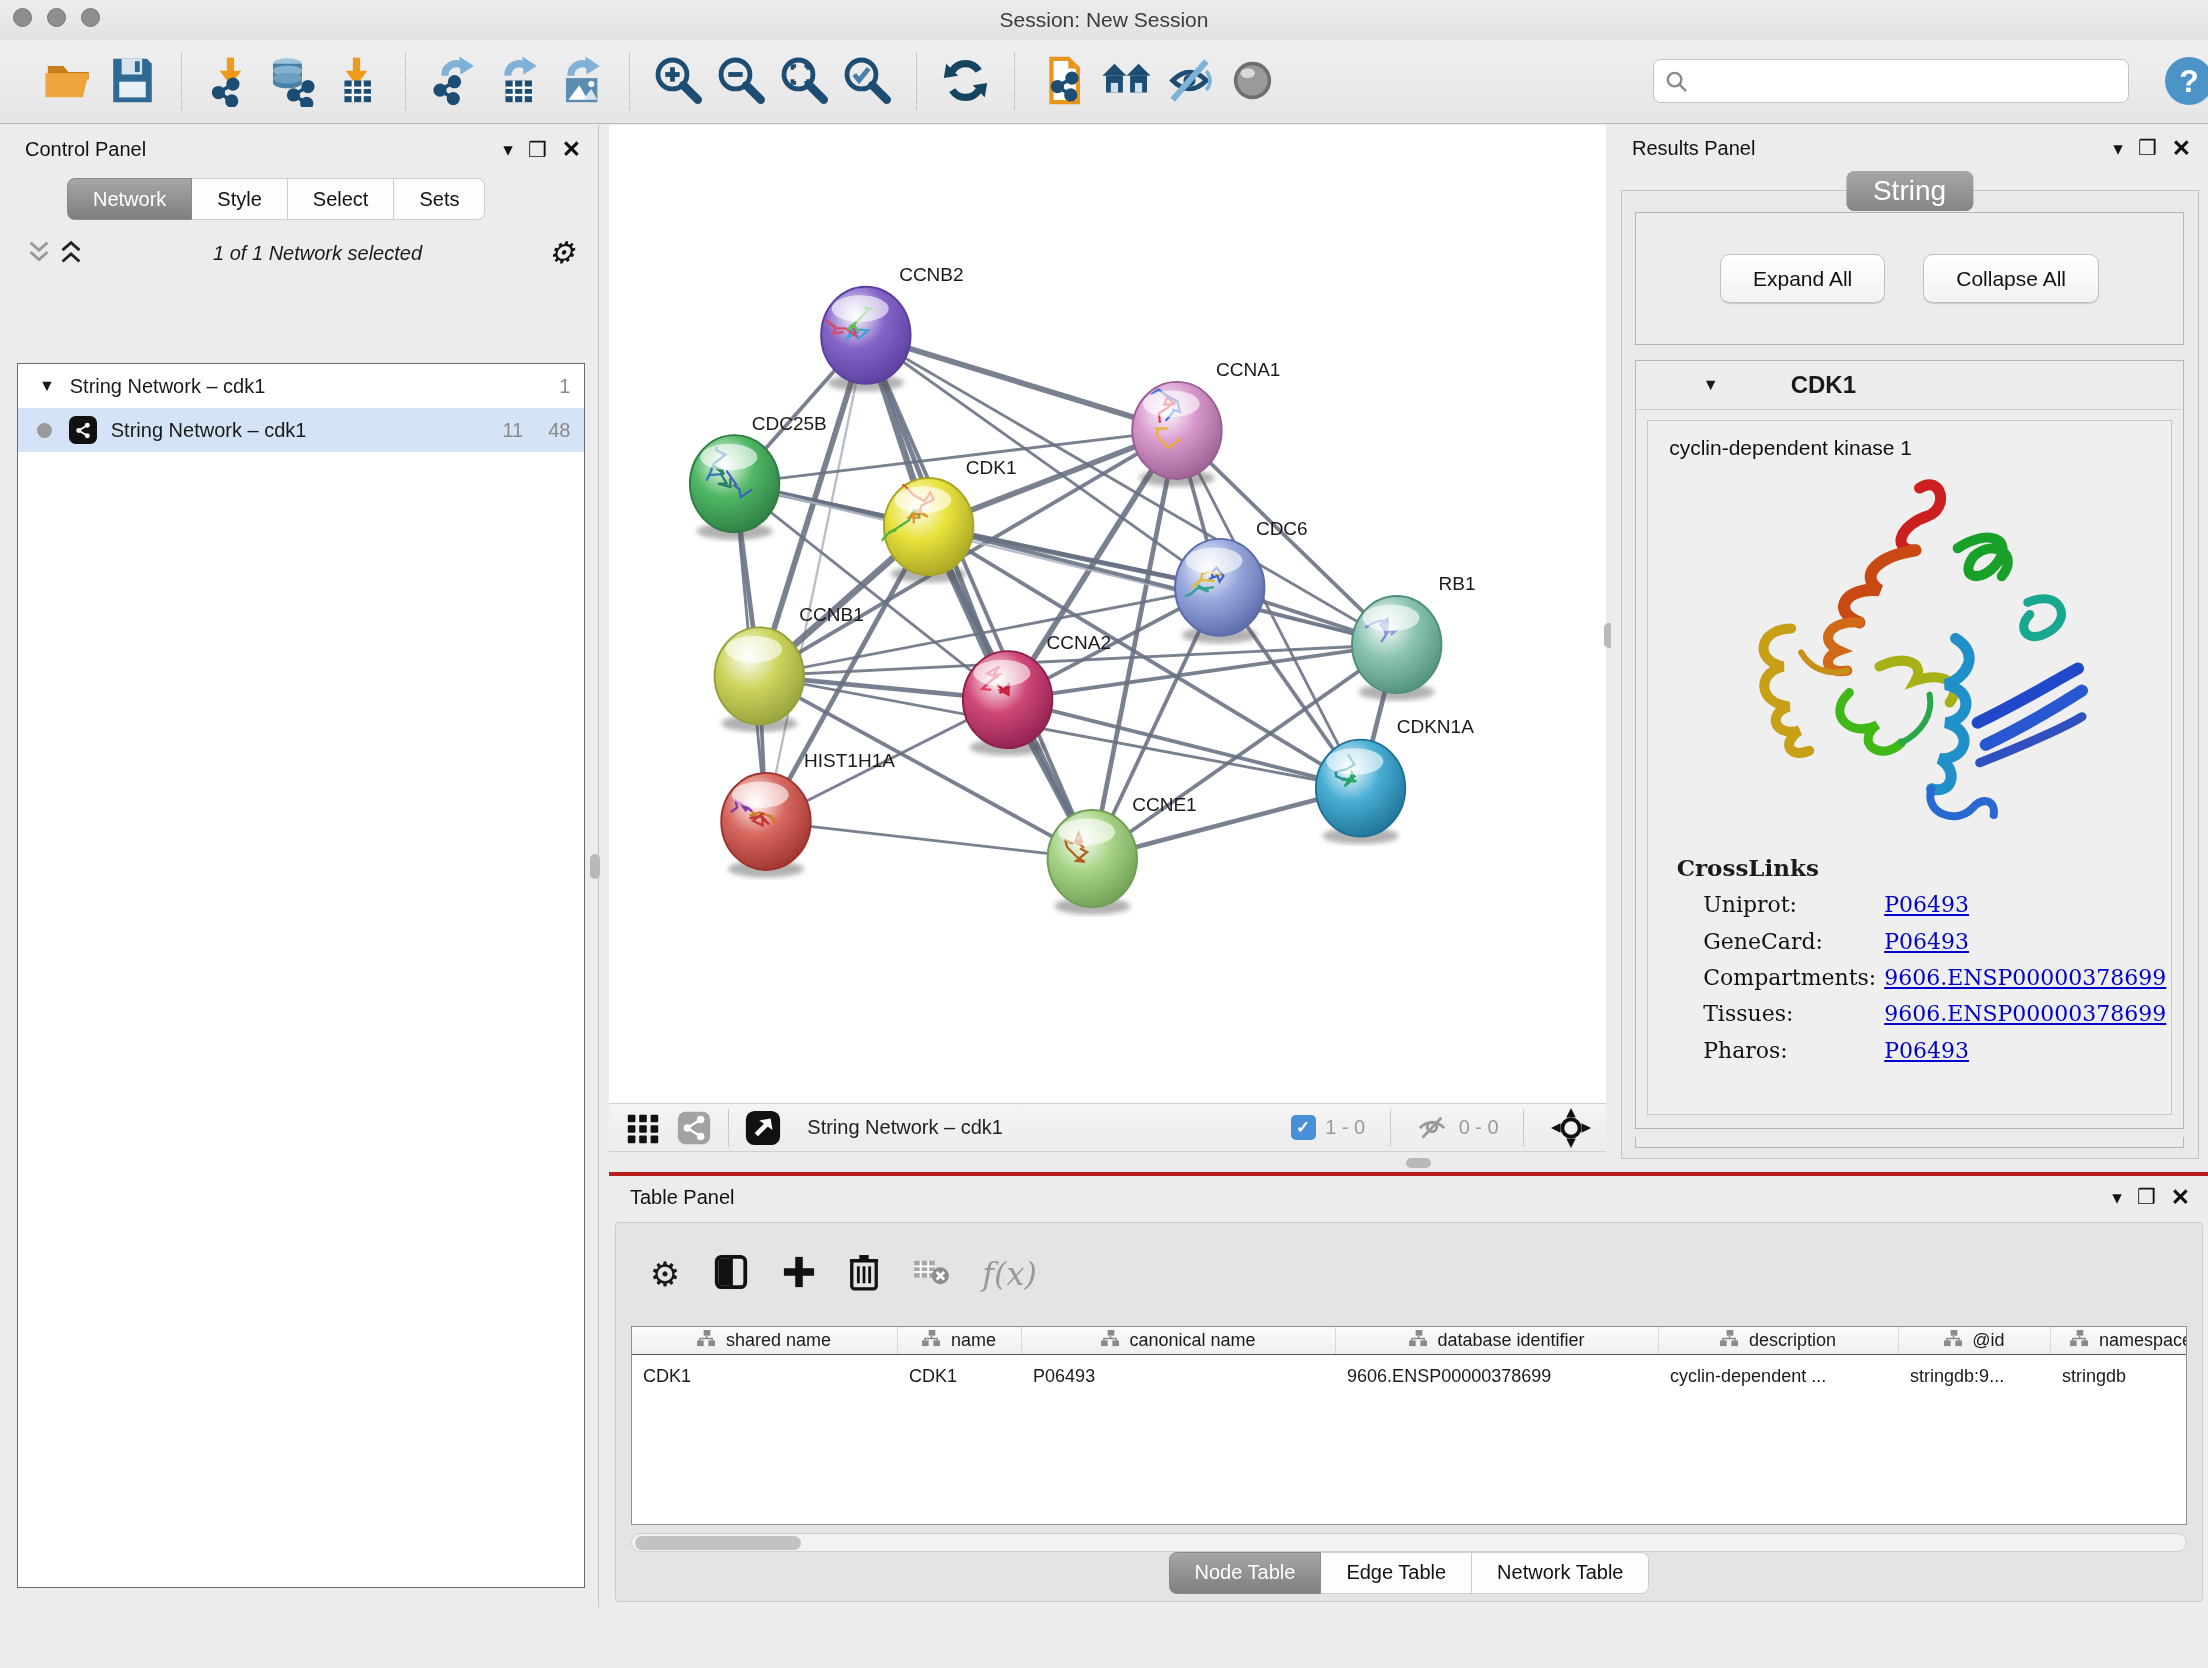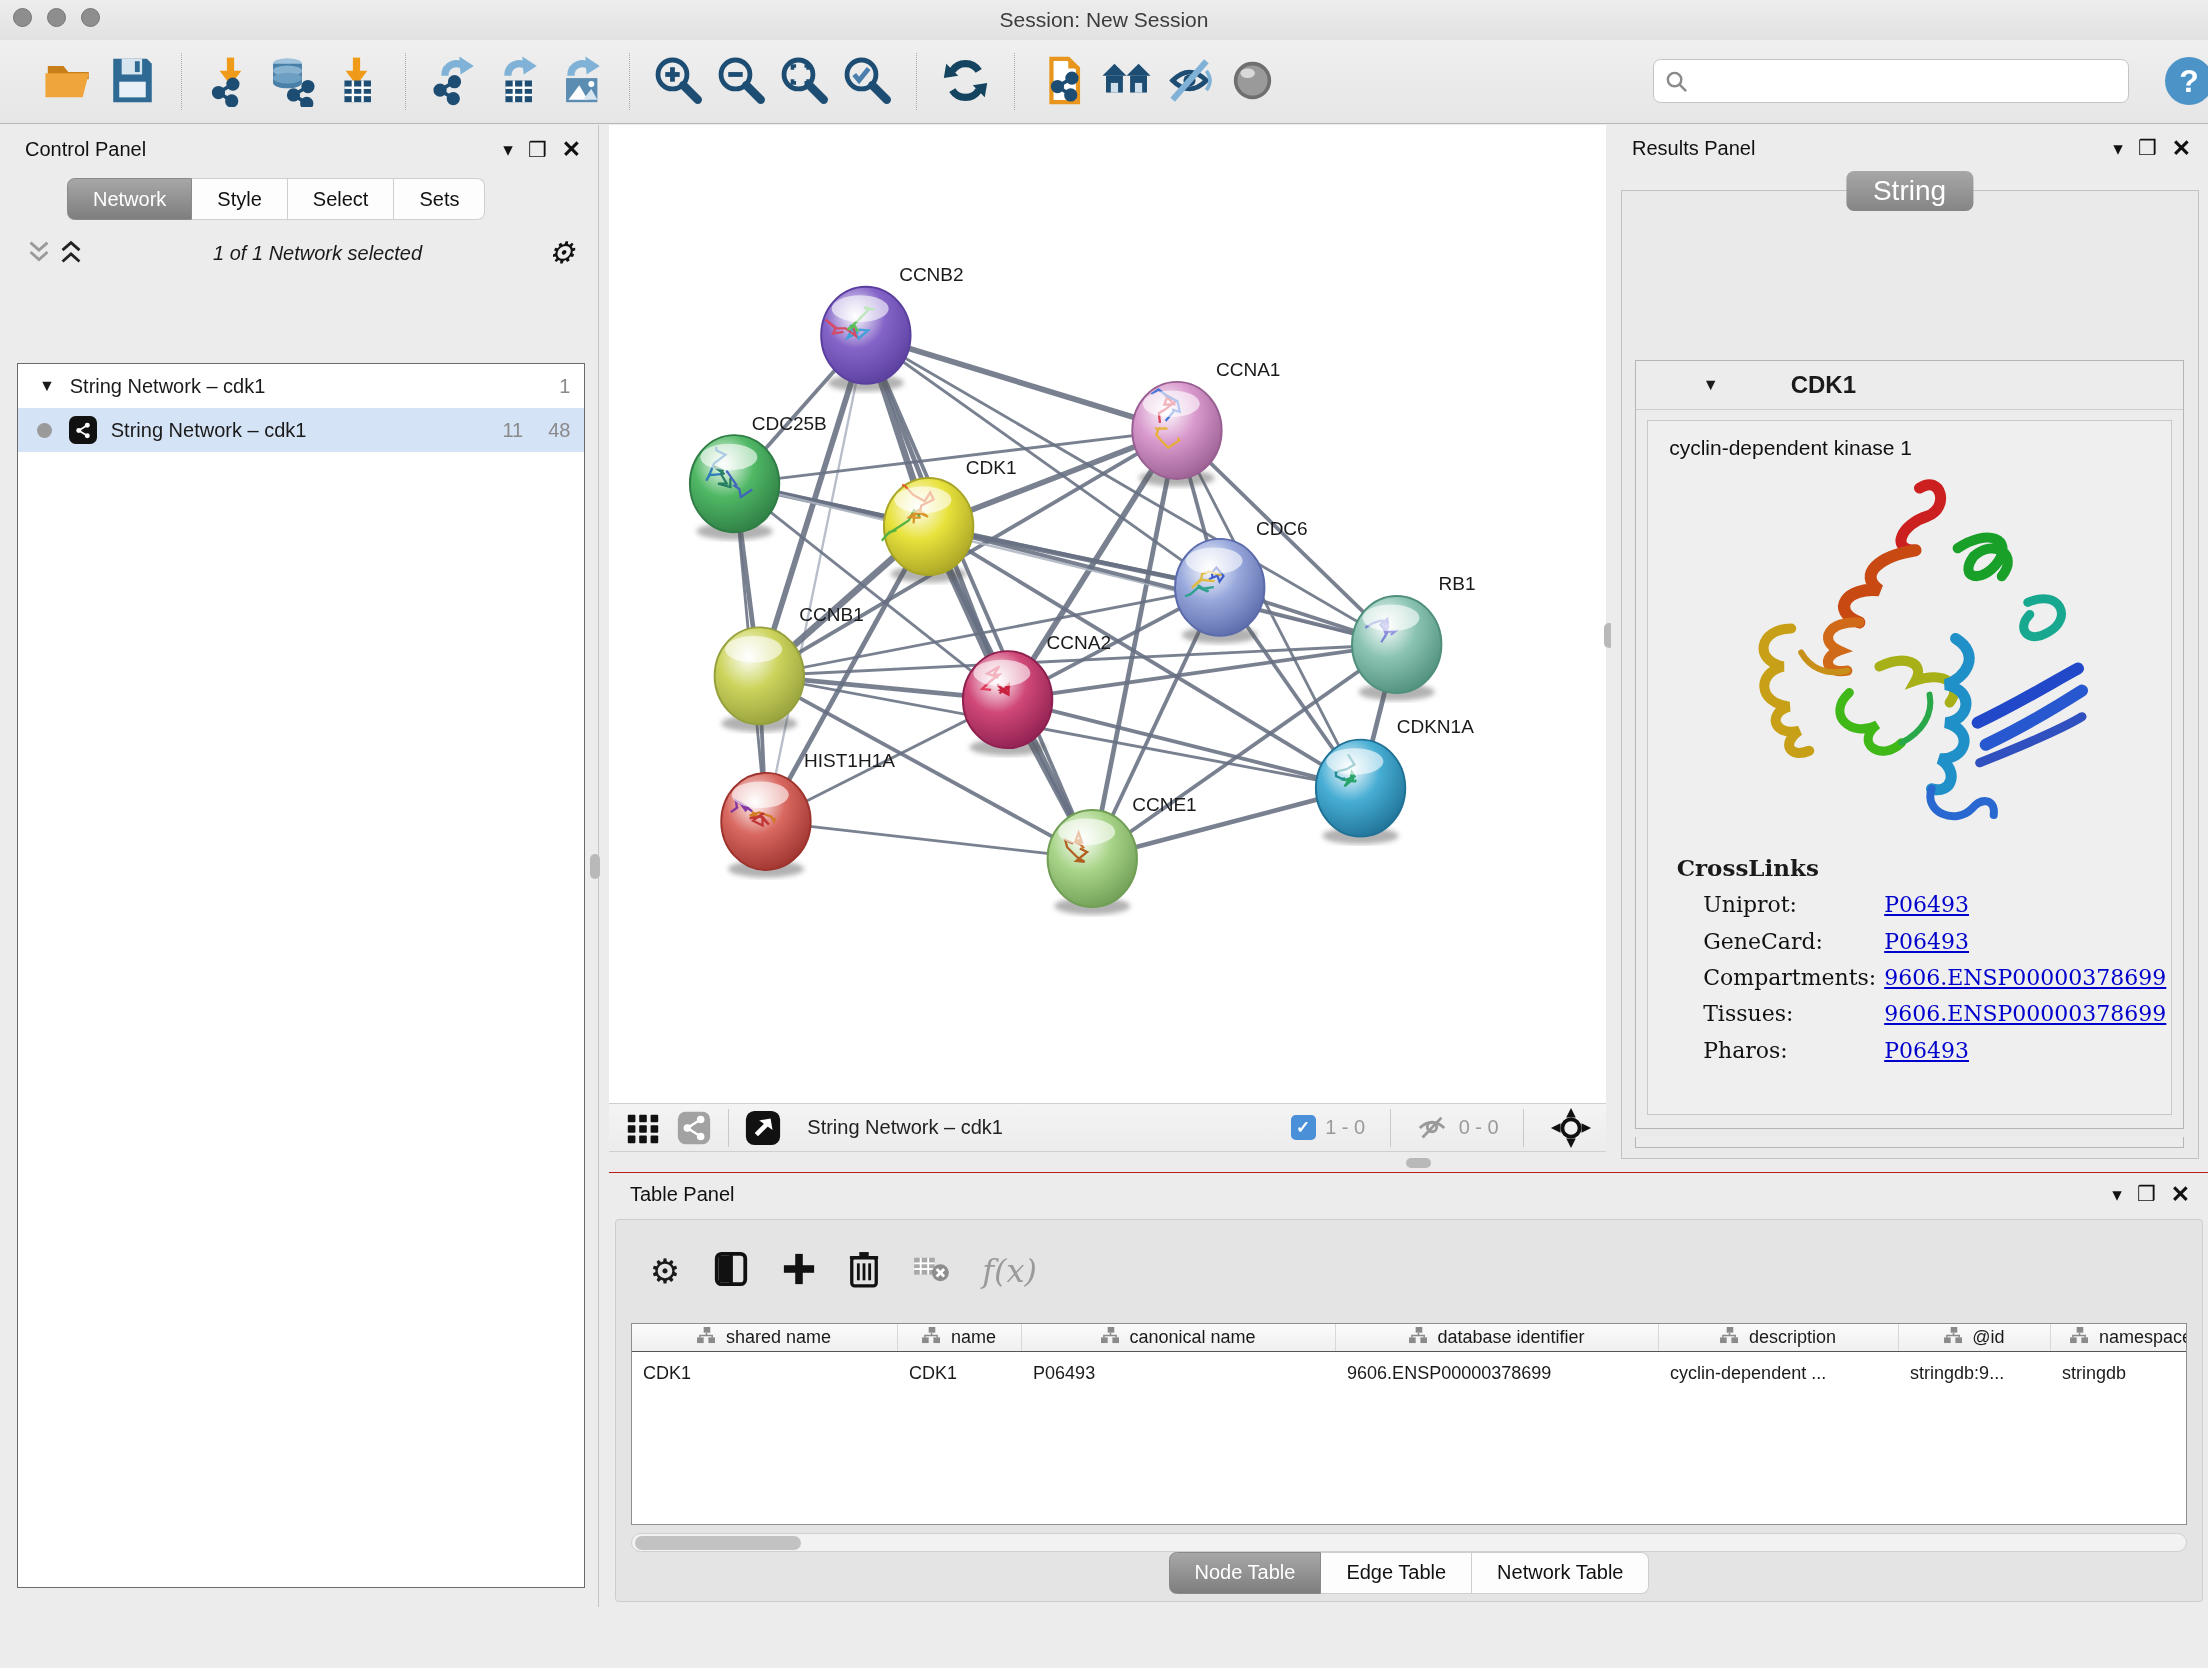--- a/index.html
+++ b/index.html
@@ -71,21 +71,21 @@
   .rp-inner { position:absolute; left:11.4px; right:11.4px; top:59px; bottom:13.3px; background:#efefef; border:1px solid #c8c8c8; overflow:hidden; }
   .rp-desc { font-size:21px; padding:15px 0 0 21px; color:#111; }
   .protein { display:block; margin:9.5px auto 0 auto; }
   .xl-title { font-family:"DejaVu Serif","Liberation Serif",serif; font-weight:bold; font-size:23px; margin:13.3px 0 5.7px 28.5px; }
   .xl-row { display:flex; font-family:"DejaVu Serif","Liberation Serif",serif; font-size:22px; margin:11.4px 0 11.4px 55px; }
   .xl-row .k { width:181px; color:#111; }
   .xl-row .v { color:#0000cc; text-decoration:underline; }
   .rp-sliver { position:absolute; left:13.3px; right:13.3px; bottom:9.5px; height:11.4px; background:#ececec; border:1px solid #b5b5b5; border-top:none; }
 
   
-  .table-panel { position:absolute; left:609px; top:1172px; width:1600px; height:436px; background:#ececec; border-top:1px solid #b91c1c; }
+  .table-panel { position:absolute; left:609px; top:1172px; width:1600px; height:436px; background:#ececec; border-top:4px solid #b91c1c; }
   .table-panel .panel-header { padding:7.6px 19px 0 21px; }
   .tp-body { position:absolute; left:5.7px; right:5.7px; top:46px; bottom:5.7px; background:#e4e4e4; border:1px solid #cdcdcd; border-radius:3.8px; }
   .tp-toolbar { display:flex; align-items:center; gap:32px; padding:25px 0 0 34px; height:76px; }
   .tp-table { position:absolute; left:15px; right:15px; top:103px; bottom:76px; background:#fff; border:1.9px solid #8f8f8f; overflow:hidden; }
   .thead { display:flex; background:linear-gradient(#fbfbfb,#efefef); border-bottom:1.9px solid #555; height:28px; }
   .th { display:flex; align-items:center; justify-content:center; gap:9.5px; font-size:18px; border-right:1px solid #d8d8d8; flex:0 0 auto; overflow:hidden; white-space:nowrap; }
   .trow { display:flex; height:42px; }
   .td { font-size:18px; display:flex; align-items:center; padding-left:11.4px; flex:0 0 auto; overflow:hidden; white-space:nowrap; }
   .hscroll { position:absolute; left:15px; right:15px; bottom:49px; height:19px; background:#f2f2f2; border:1px solid #d0d0d0; border-radius:9.5px; }
   .hthumb { position:absolute; left:3.8px; top:1.9px; width:166px; height:13.3px; background:#c2c2c2; border-radius:7.6px; }
@@ -628,20 +628,24 @@
     <div class="panel-header">
       <span>Results Panel</span>
       <span class="panel-ctrls">
         <span>▾</span>
         <span class="fl">❒</span>
         <span class="x">✕</span>
       </span>
     </div>
     <div class="rp-tab">String</div>
     <div class="rp-outer">
+      <div class="rp-box1">
+        <button class="rp-btn">Expand All</button>
+        <button class="rp-btn">Collapse All</button>
+      </div>
       <div class="rp-box2">
         <div class="rp-cdk-head">
           <span class="tri">▼</span>
           <span class="name">CDK1</span>
         </div>
         <div class="rp-inner">
           <div class="rp-desc">cyclin-dependent kinase 1</div>
 
           <svg class="protein" width="361" height="371" viewBox="0 0 360 370" fill="none" stroke-linecap="round">
             <path d="M190 18 C212 4 220 38 198 46 C172 54 160 80 186 80" stroke="#cc2020" stroke-width="11"></path>

